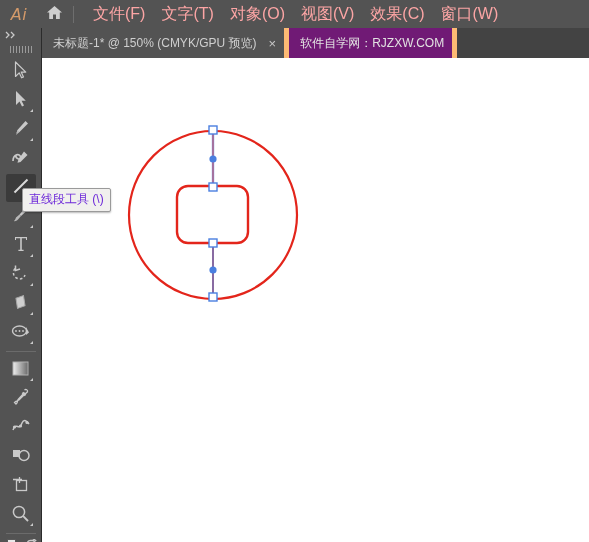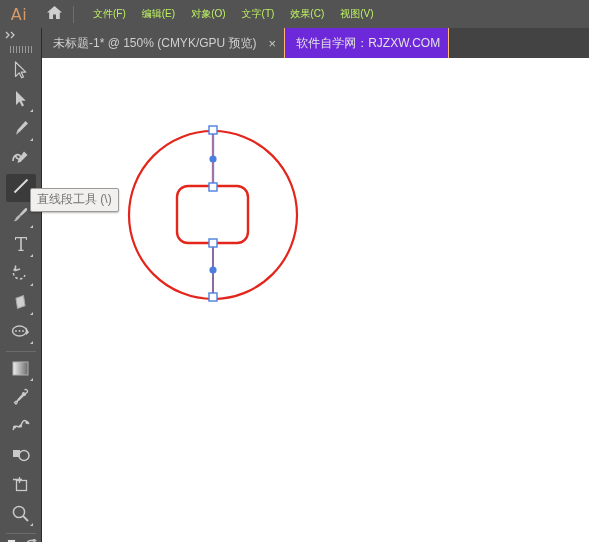--- a/index.html
+++ b/index.html
@@ -33,20 +33,21 @@
   .ai-logo {
     width: 38px;
     height: 28px;
     display: flex;
     align-items: center;
     justify-content: center;
     color: #d49a6a;
     font-size: 16px;
     font-family: "DejaVu Sans", sans-serif;
     letter-spacing: 0.5px;
+    font-style: italic;
   }
   .home-btn {
     width: 32px;
     height: 28px;
     display: flex;
     align-items: center;
     justify-content: center;
   }
   .menu-sep {
     width: 1px;
@@ -54,22 +55,22 @@
     background: #6e6e6e;
     margin: 0 5px 0 3px;
   }
   .menu-items {
     display: flex;
     align-items: center;
     height: 28px;
     margin-left: 6px;
   }
   .menu-item {
-    color: #bef264;
-    font-size: 10px;
+    color: #fca5a5;
+    font-size: 16px;
     padding: 0 8px;
     height: 28px;
     line-height: 28px;
     white-space: nowrap;
     cursor: default;
   }
 
   
   .tabbar {
     position: absolute;
@@ -83,37 +84,37 @@
     width: 42px;
     height: 30px;
     background: #535353;
   }
   .tab {
     height: 30px;
     display: flex;
     align-items: center;
     padding: 0 8px 0 11px;
     background: #535353;
-    border-right: 1px solid #fdba74;
+    border-right: 5px solid #fdba74;
     box-sizing: border-box;
     white-space: nowrap;
   }
   .tab-label {
     color: #cfcfcf;
     font-size: 12px;
   }
   .tab-close {
     color: #c8c8c8;
     font-size: 13px;
     margin-left: 12px;
     line-height: 1;
     cursor: pointer;
   }
   .tab.inactive {
-    background: #6d28d9;
+    background: #701a75;
   }
   .tab.inactive .tab-label { color: #e2e2e2; }
   .tabbar-rest {
     flex: 1;
     height: 30px;
     background: #434343;
   }
 
   
   .toolpanel {
@@ -189,28 +190,28 @@
     left: 42px; top: 58px;
     width: 547px;
     height: 484px;
     background: #ffffff;
     overflow: hidden;
   }
 
   
   .tooltip {
     position: absolute;
-    left: 30px;
+    left: 22px;
     top: 188px;
     background: #f1f0ee;
     border: 1px solid #9a9a9a;
     border-radius: 2px;
     padding: 2px 6px 3px 6px;
     font-size: 12px;
-    color: #737373;
+    color: #6d28d9;
     white-space: nowrap;
     box-shadow: 0 1px 2px rgba(0,0,0,0.28);
     z-index: 50;
     font-family: "Liberation Sans", "DejaVu Sans", sans-serif;
   }
 </style>
 </head>
 <body>
 
 <div id="app">
@@ -222,25 +223,25 @@
     <div class="home-btn">
       <span>
         <svg width="17" height="15" viewBox="0 0 17 15">
           <path d="M8.5 1 L16 7.5 L13.8 7.5 L13.8 14 L10 14 L10 9.5 L7 9.5 L7 14 L3.2 14 L3.2 7.5 L1 7.5 Z" fill="#cfcfcf"></path>
         </svg>
       </span>
     </div>
     <div class="menu-sep"></div>
     <div class="menu-items">
       <div class="menu-item">文件(F)</div>
-      <div class="menu-item">编辑(E)</div>
+      <div class="menu-item">文字(T)</div>
       <div class="menu-item">对象(O)</div>
-      <div class="menu-item">文字(T)</div>
+      <div class="menu-item">视图(V)</div>
       <div class="menu-item">效果(C)</div>
-      <div class="menu-item">视图(V)</div>
+      <div class="menu-item">窗口(W)</div>
     </div>
   </div>
 
   <div class="tabbar">
     <div class="tab-spacer"></div>
     <div class="tab">
       <span class="tab-label">未标题-1* @ 150% (CMYK/GPU 预览)</span>
       <span class="tab-close">×</span>
     </div>
     <div class="tab inactive">

